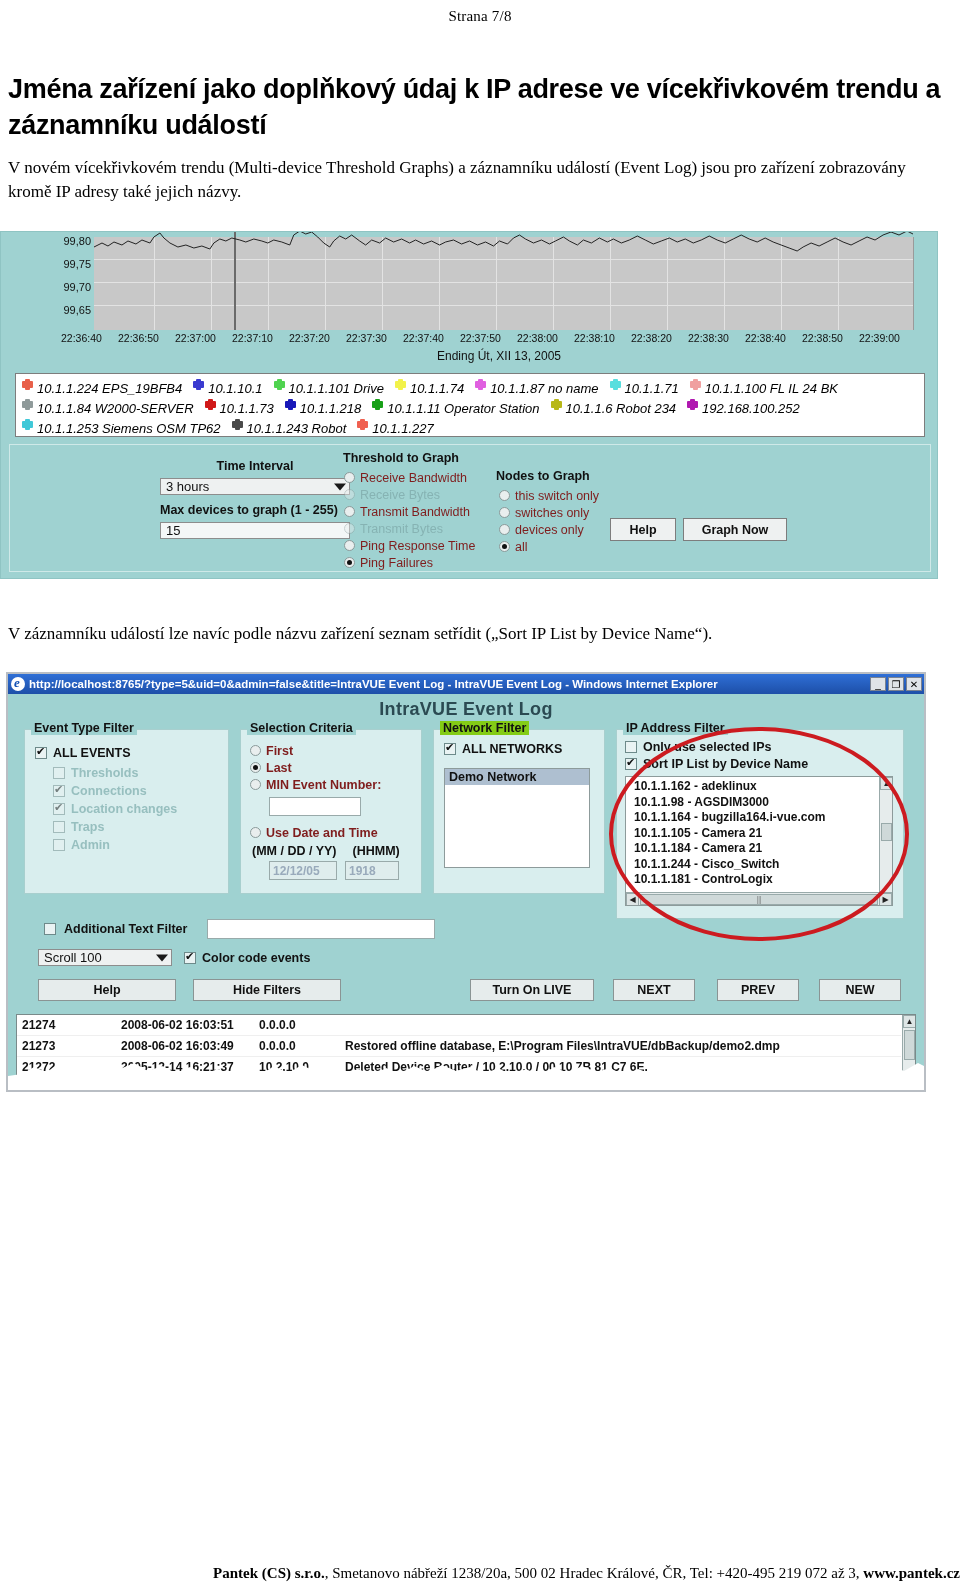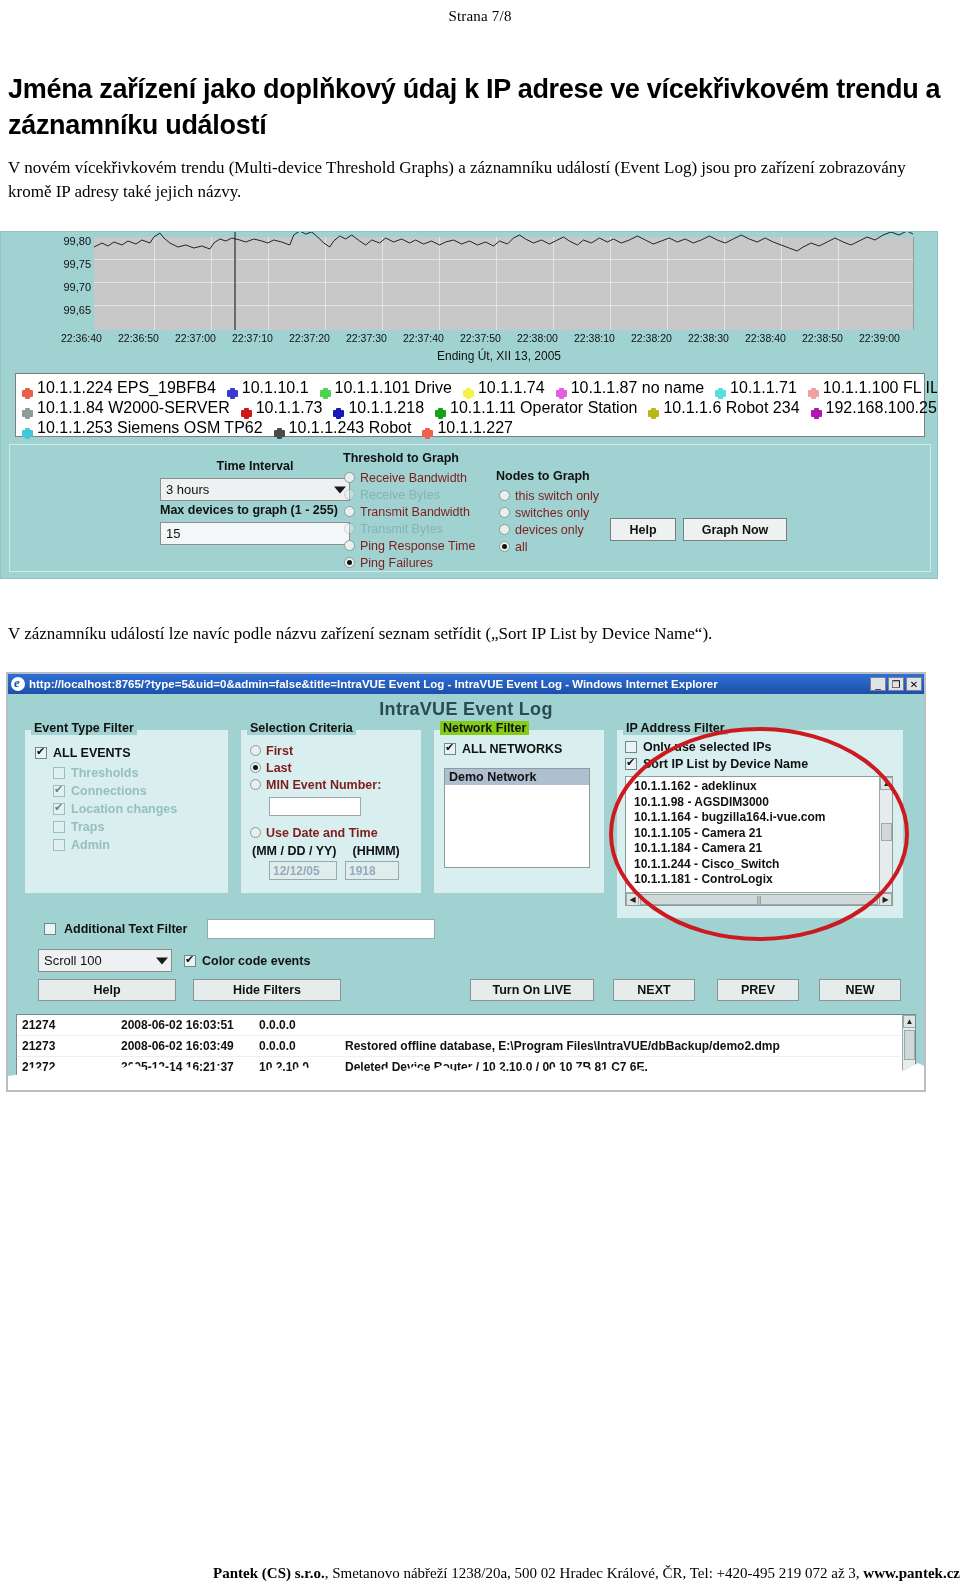--- a/index.html
+++ b/index.html
@@ -143,25 +143,26 @@
     padding: 4px 6px 0 6px;
   }
   .legend-row {
     display: flex;
     align-items: center;
     height: 20px;
     white-space: nowrap;
   }
   .legend-item {
     display: flex;
-    align-items: flex-end;
+    align-items: flex-start;
     margin-right: 11px;
     font-family: "Liberation Sans", sans-serif;
-    font-size: 16px;
+    font-size: 13px;
     color: #000;
+    font-style: italic;
   }
   .lmark {
     width: 11px; height: 7px;
     margin-right: 4px;
     border-radius: 1px;
     flex: 0 0 auto;
     position: relative;
   }
   .lmark::before {
     content:"";
@@ -184,21 +185,21 @@
   }
   .lbl-bold {
     font-family: "Liberation Sans", sans-serif;
     font-size: 12.5px;
     font-weight: bold;
     color: #111;
   }
   .field {
     background: #eef1f1;
     border: 1px solid #8d8d8d;
-    height: 23px;
+    height: 17px;
     font-family: "Liberation Sans", sans-serif;
     font-size: 13px;
     color: #111;
     display: flex;
     align-items: center;
     padding-left: 5px;
   }
   .combo { position: relative; }
   .combo .arrow {
     position:absolute; right:3px; top:50%; transform: translateY(-50%);

